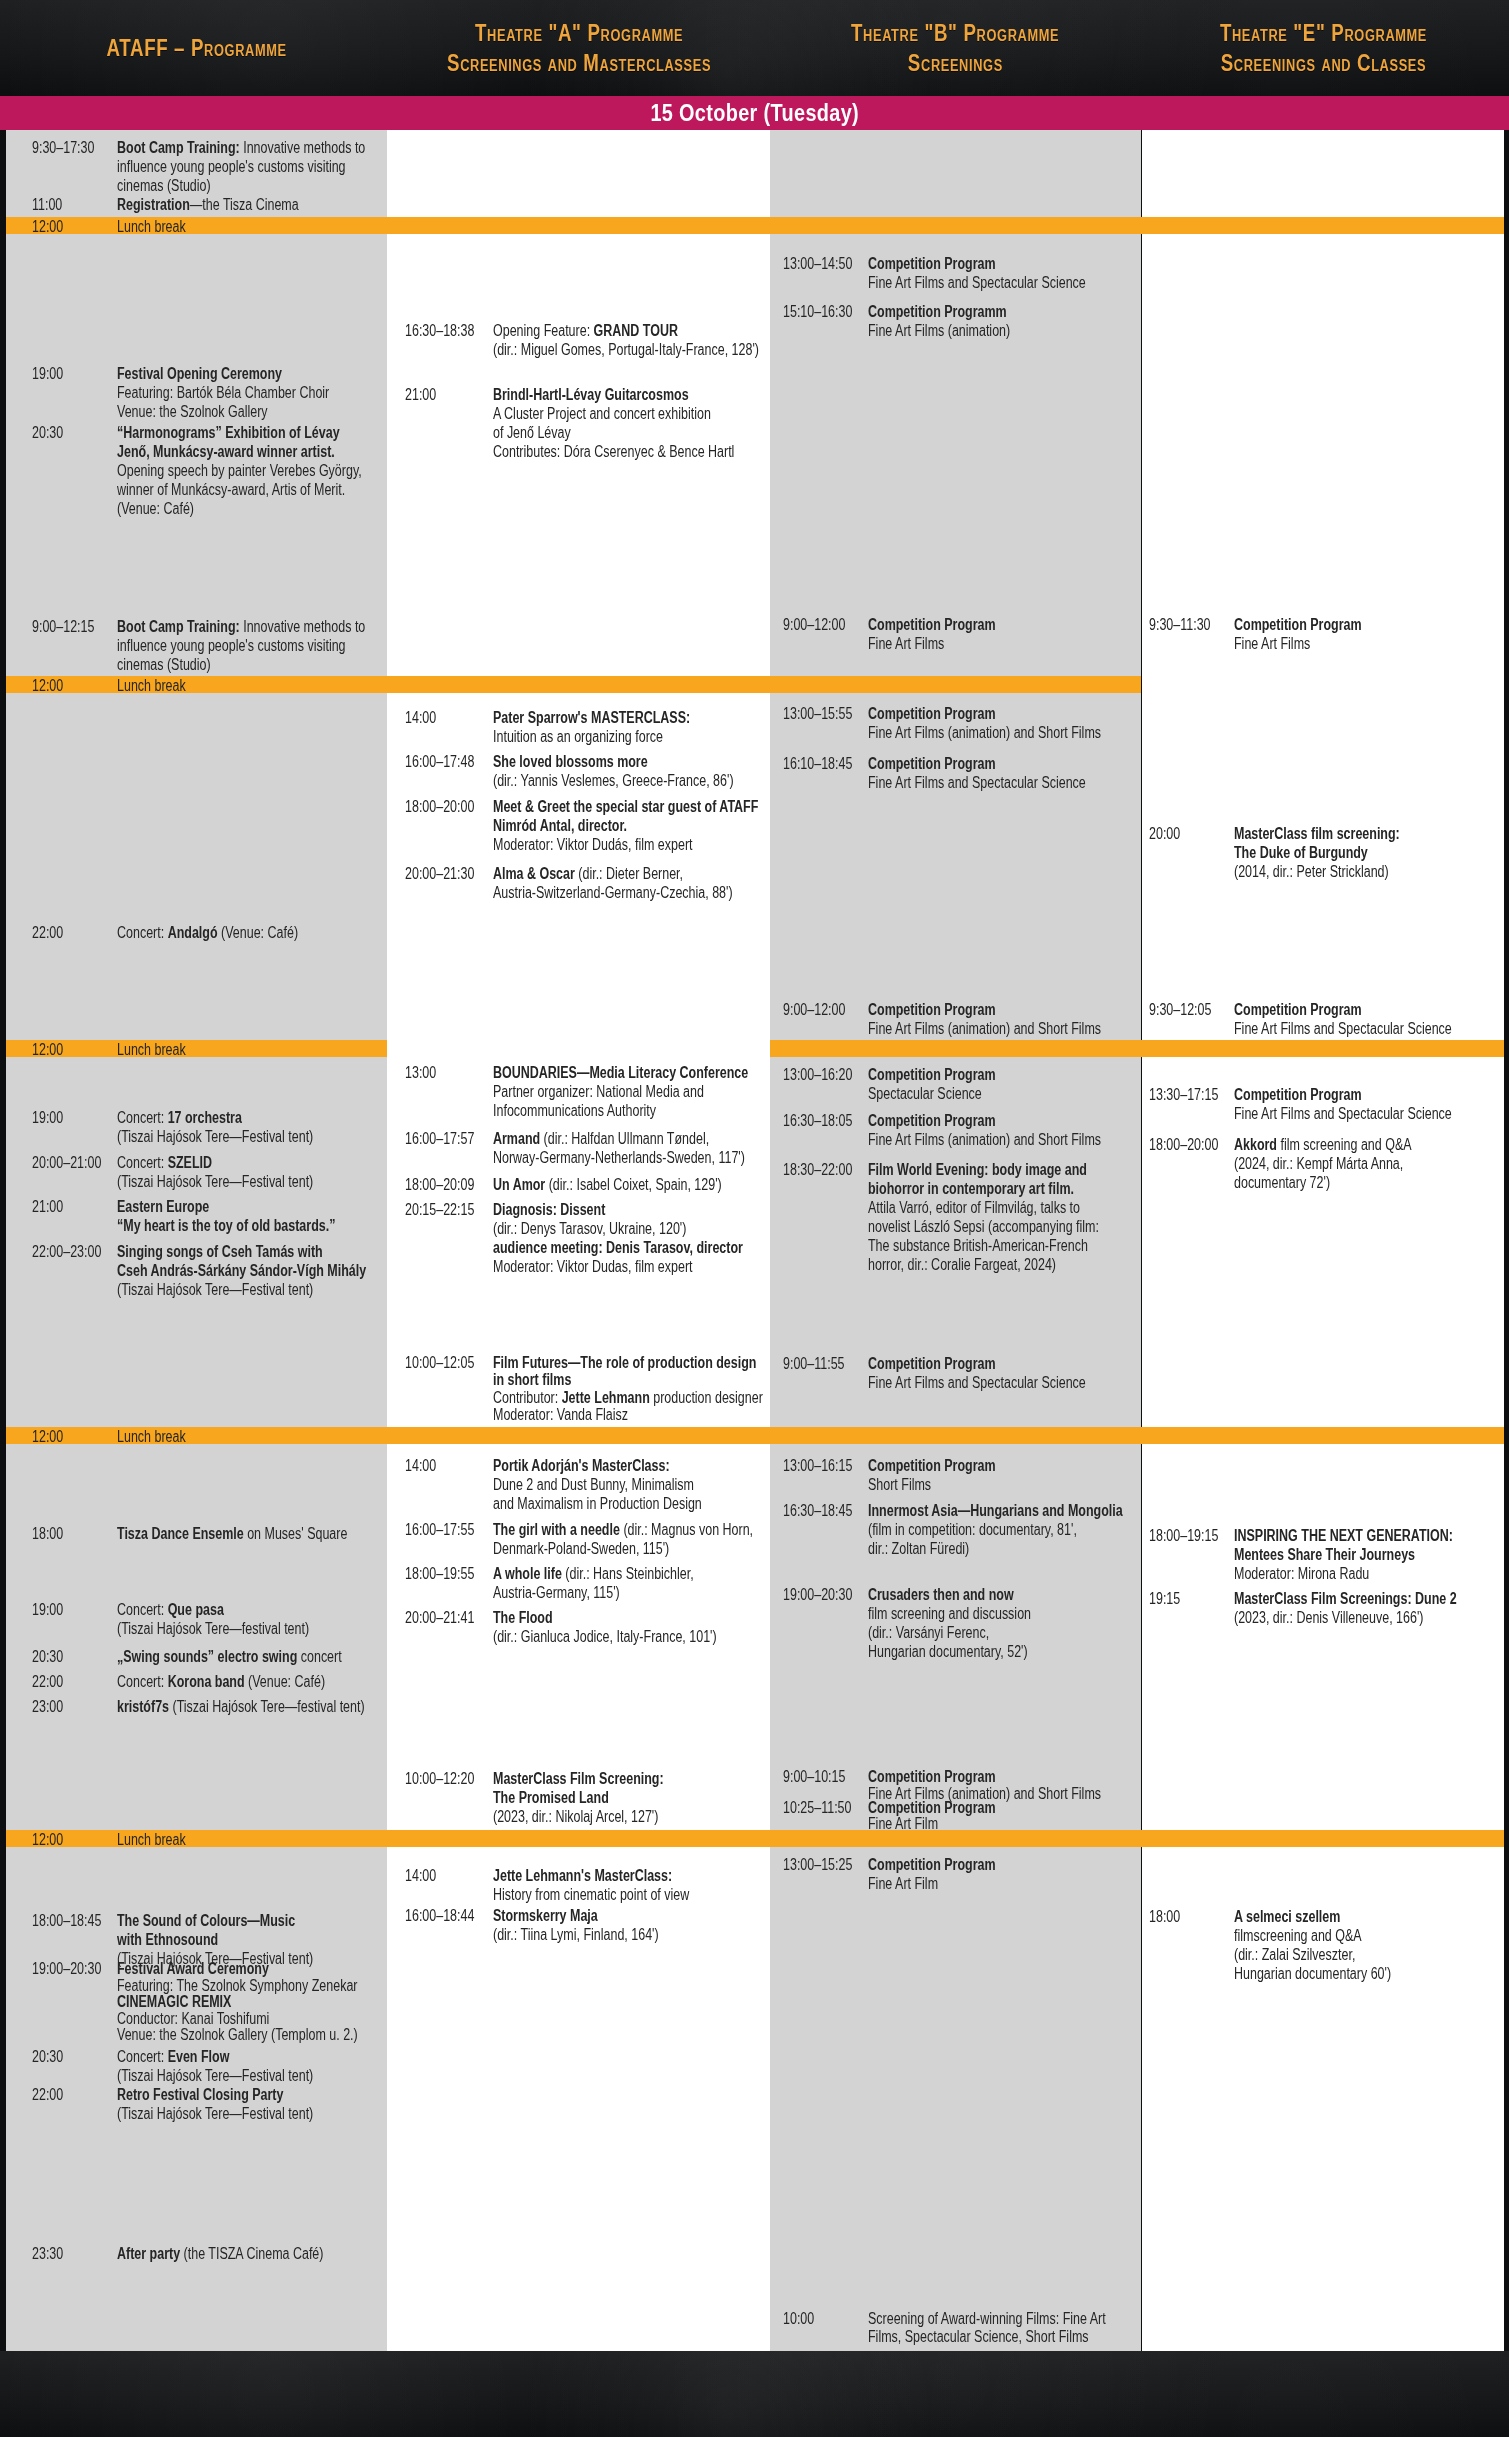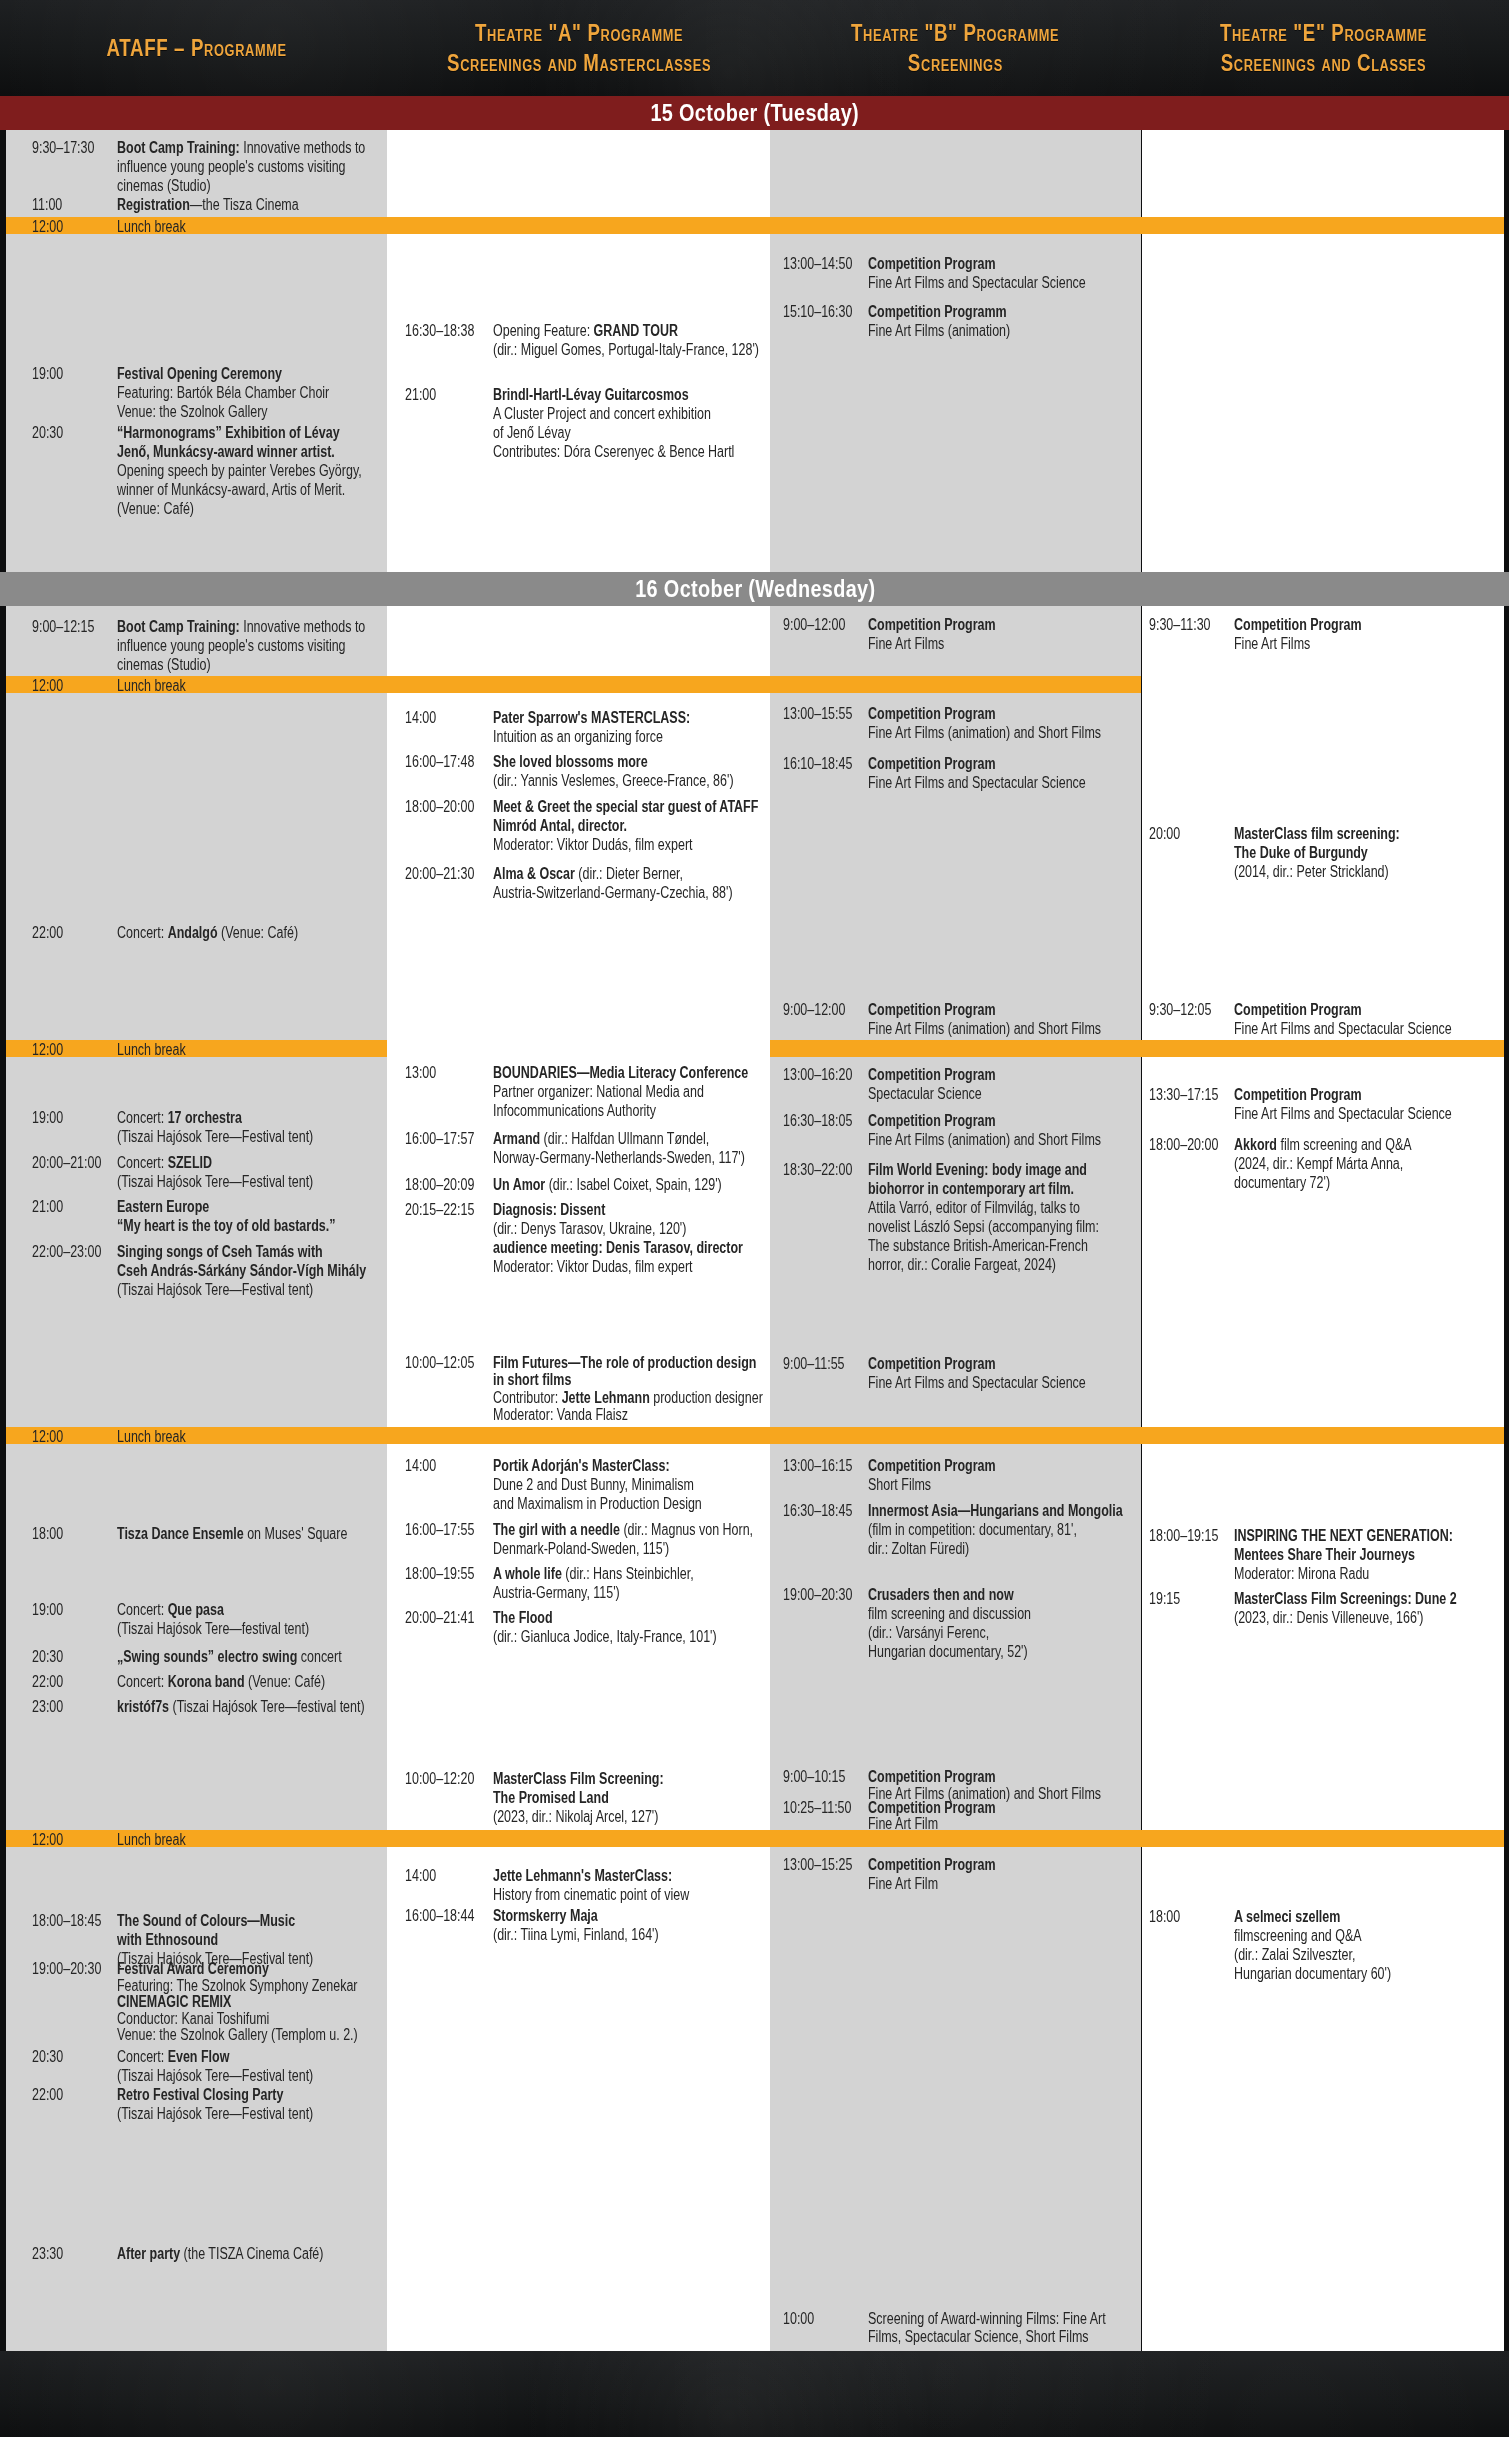--- a/index.html
+++ b/index.html
@@ -65,21 +65,21 @@
       <div class="h-title">Theatre "E" Programme</div>
       <div class="h-sub">Screenings and Classes</div>
     </div>
   </header>
 
   <div id="schedule">
       <div class="slab" style="left: 6px; width: 381px; top: 96px; height: 2255px; background: rgb(211, 211, 211);"></div>
       <div class="slab" style="left: 387px; width: 384px; top: 96px; height: 2255px; background: rgb(255, 255, 255);"></div>
       <div class="slab" style="left: 770px; width: 371px; top: 96px; height: 2255px; background: rgb(211, 211, 211);"></div>
       <div class="slab" style="left: 1142px; width: 362px; top: 96px; height: 2255px; background: rgb(255, 255, 255);"></div>
-      <div class="banner" style="top: 96px; height: 34px; background: #7f1d1d;">
+      <div class="banner" style="top: 96px; height: 34px; background: #be185d;">
         <span>15 October (Tuesday)</span>
       </div>
       <div class="bar" style="left: 6px; width: 1498px; top: 217px; height: 17.4px; background: rgb(247, 166, 30);"></div>
       <div class="ev-time lunch-row" style="left: 32px; top: 217px;">12:00</div>
       <div class="ev-text lunch-row" style="left: 117px; top: 217px;">Lunch break</div>
       <div class="ev-time" style="left: 32px; top: 138px;">9:30–17:30</div>
       <div class="ev-text" style="left: 117px; top: 138px;"><b>Boot Camp Training:</b><span> Innovative methods to
 influence young people's  customs visiting
 cinemas (Studio)</span></div>
       <div class="ev-time" style="left: 32px; top: 195px;">11:00</div>
@@ -101,23 +101,20 @@
       <div class="ev-text" style="left: 493px; top: 385px;"><b>Brindl-Hartl-Lévay Guitarcosmos</b><span>
 A Cluster Project and concert exhibition
 of Jenő Lévay
 Contributes: Dóra Cserenyec &amp; Bence Hartl</span></div>
       <div class="ev-time" style="left: 783px; top: 254px;">13:00–14:50</div>
       <div class="ev-text" style="left: 868px; top: 254px;"><b>Competition Program</b><span>
 Fine Art Films and Spectacular Science</span></div>
       <div class="ev-time" style="left: 783px; top: 302px;">15:10–16:30</div>
       <div class="ev-text" style="left: 868px; top: 302px;"><b>Competition Programm</b><span>
 Fine Art Films (animation)</span></div>
-      <div class="banner" style="top: 572px; height: 34px; background: rgb(138, 138, 138);">
-        <span>16 October (Wednesday)</span>
-      </div>
       <div class="bar" style="left: 6px; width: 1135px; top: 676px; height: 17.4px; background: rgb(247, 166, 30);"></div>
       <div class="ev-time lunch-row" style="left: 32px; top: 676px;">12:00</div>
       <div class="ev-text lunch-row" style="left: 117px; top: 676px;">Lunch break</div>
       <div class="ev-time" style="left: 32px; top: 617px;">9:00–12:15</div>
       <div class="ev-text" style="left: 117px; top: 617px;"><b>Boot Camp Training:</b><span> Innovative methods to
 influence young people's  customs visiting
 cinemas (Studio)</span></div>
       <div class="ev-time" style="left: 32px; top: 923px;">22:00</div>
       <div class="ev-text" style="left: 117px; top: 923px;"><span>Concert: </span><b>Andalgó</b><span> (Venue: Café)</span></div>
       <div class="ev-time" style="left: 405px; top: 708px;">14:00</div>

